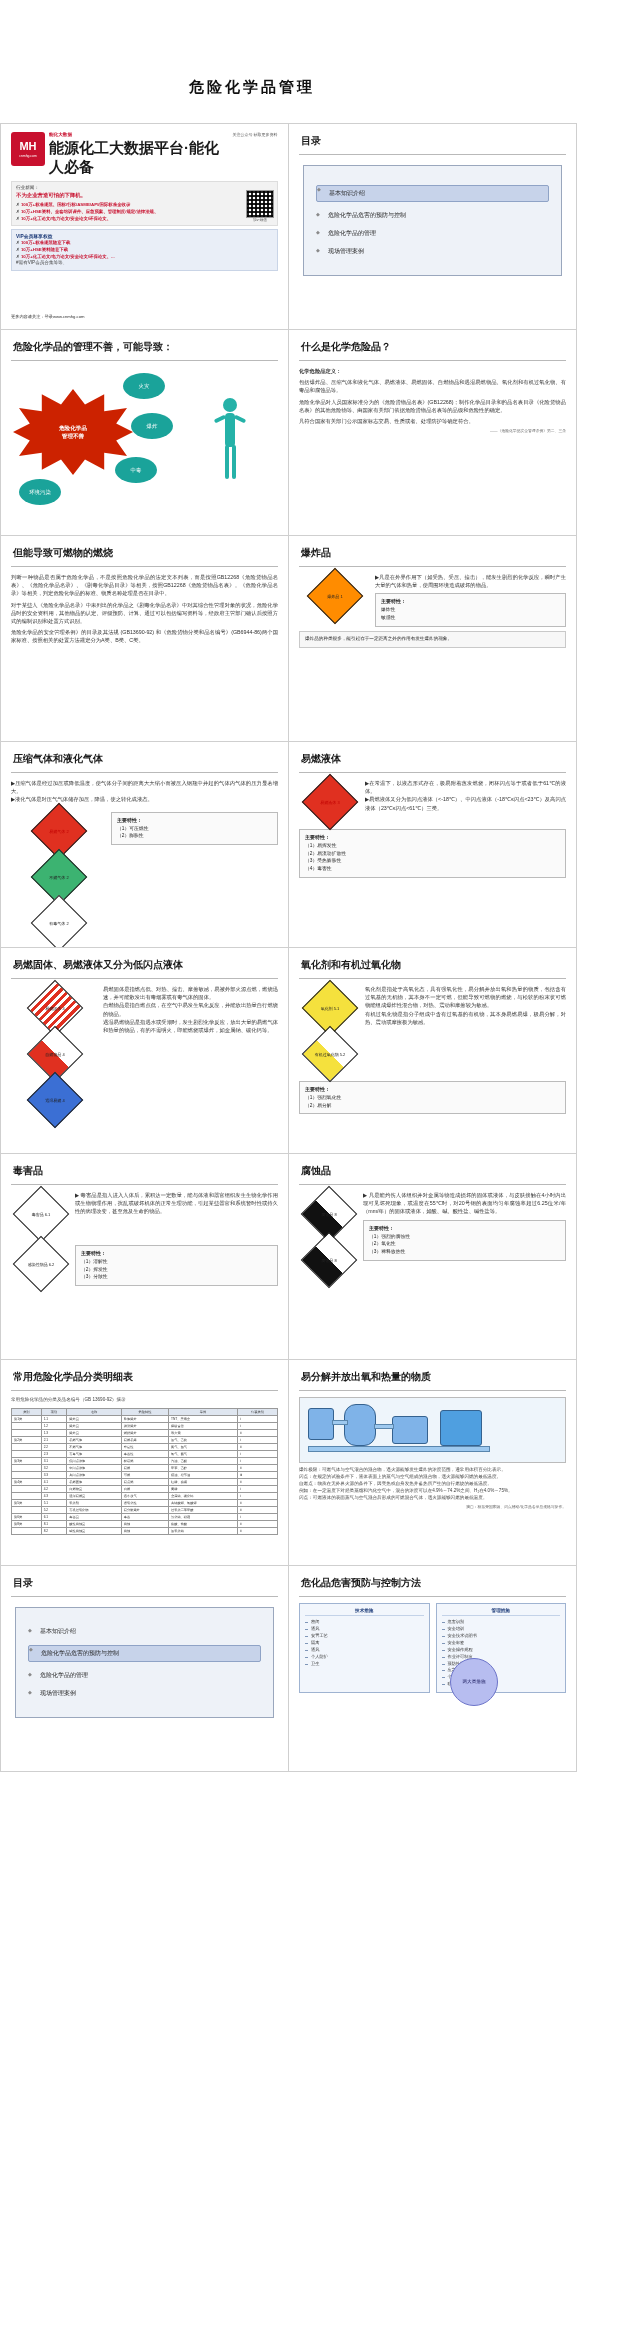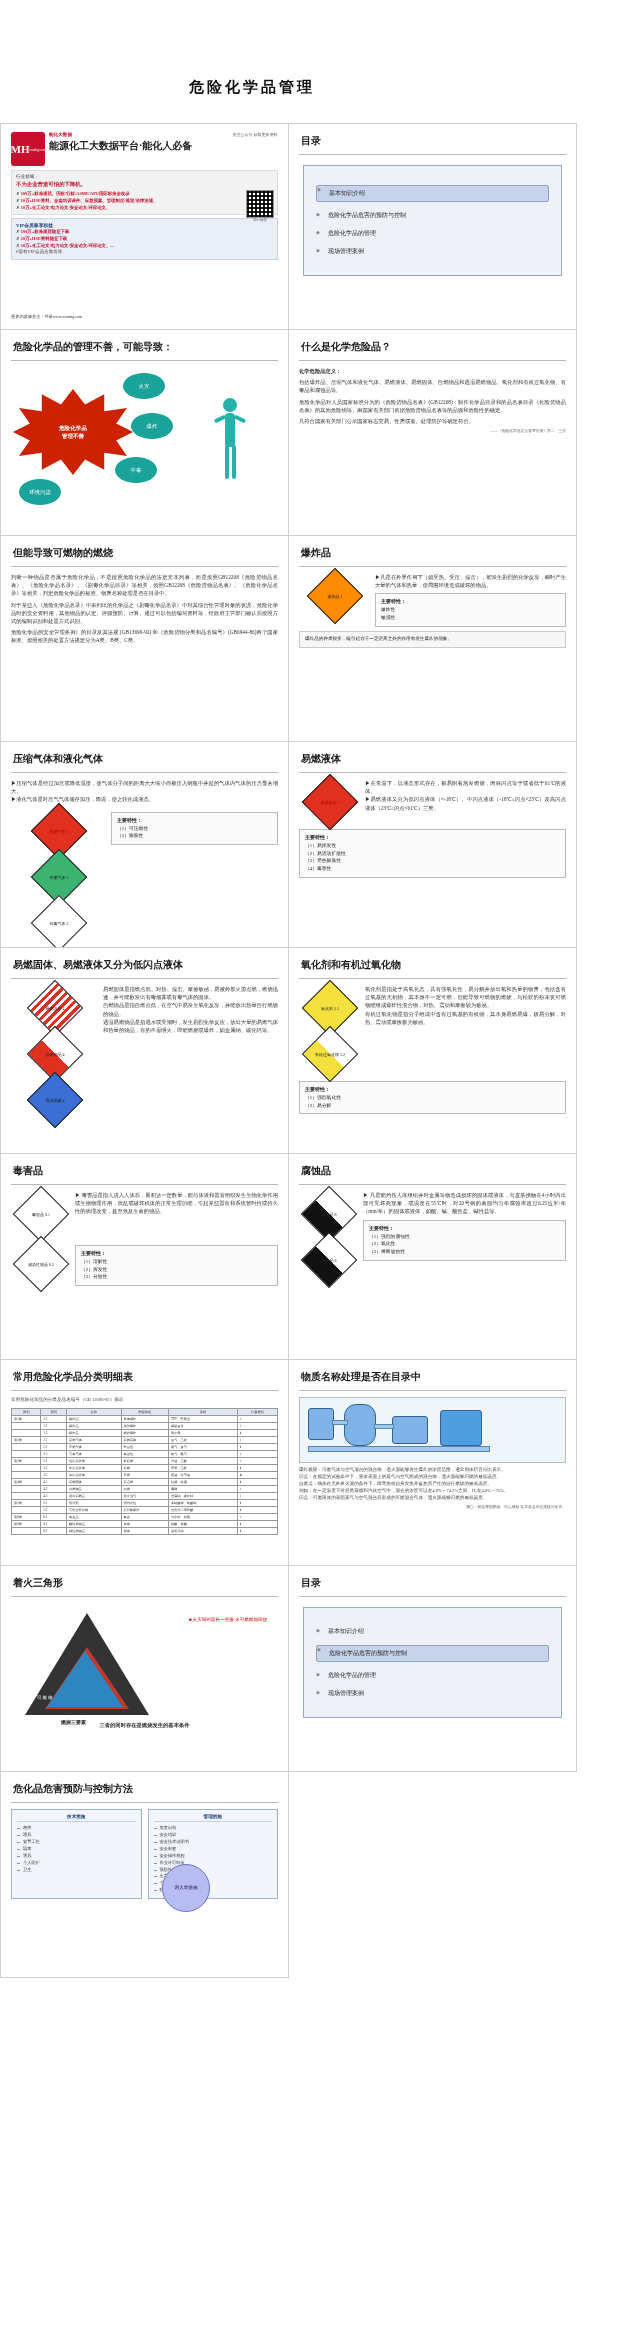--- a/index.html
+++ b/index.html
@@ -1,36 +1,36 @@
 <!DOCTYPE html>
 <html><head>
 <meta charset="utf-8">
 <style>
   html,body{margin:0;padding:0;background:#ffffff;}
   body{width:620px;font-family:"Liberation Sans","DejaVu Sans",sans-serif;color:#222;}
-  .page{width:504px;position:relative;font-family:Liberation Serif, serif;}
+  .page{width:504px;position:relative;}
   .doc-title{text-align:center;font-size:15px;font-weight:bold;letter-spacing:3px;padding:78px 0 26px 0;color:#111;}
   .grid{display:grid;grid-template-columns:1fr 1fr;gap:0;border-top:1px solid #cfcfcf;border-left:1px solid #cfcfcf;width:576px;margin:0 auto;}
   .slide{border-right:1px solid #cfcfcf;border-bottom:1px solid #cfcfcf;height:206px;padding:8px 10px;box-sizing:border-box;overflow:hidden;position:relative;background:#fff;}
   .s-title{font-size:10px;font-weight:bold;color:#1a1a1a;margin:2px 0 6px 2px;}
   .rule{height:1px;background:#b9b9b9;margin:0 0 6px 0;}
   .body-txt{font-size:5.3px;line-height:1.55;color:#333;text-align:justify;}
   .body-txt p{margin:0 0 3px 0;}
   .tiny{font-size:4.6px;line-height:1.5;color:#444;}
   .red{color:#c00000;}
   .bold{font-weight:bold;}
   
   .ad{position:relative;height:100%;}
   .ad-top{display:flex;align-items:flex-start;gap:4px;}
-  .logo-box{width:34px;height:34px;background:#c8102e;color:#fff;display:flex;flex-direction:row;align-items:center;justify-content:center;border-radius:3px;flex:0 0 auto;}
+  .logo-box{width:34px;height:34px;background:#c8102e;color:#fff;display:flex;flex-direction:column;align-items:center;justify-content:center;border-radius:3px;flex:0 0 auto;}
   .logo-box .lg{font-size:11px;font-weight:bold;line-height:1;}
   .logo-box .lt{font-size:3.4px;margin-top:2px;}
   .ad-head{flex:1;}
   .ad-head .l1{font-size:4.6px;color:#c8102e;font-weight:bold;}
-  .ad-head .l2{font-size:10px;font-weight:bold;color:#1a1a1a;margin-top:2px;}
+  .ad-head .l2{font-size:15px;font-weight:bold;color:#1a1a1a;margin-top:2px;}
   .ad-side{width:46px;font-size:4px;color:#555;text-align:center;line-height:1.3;}
   .ad-bar{margin-top:4px;background:#f2f2f2;border:1px solid #ddd;padding:3px 4px;}
   .ad-bar .hd{font-size:4.6px;color:#333;}
   .ad-bar .hl{font-size:5.4px;color:#c8102e;font-weight:bold;margin:2px 0;}
   .ad-li{font-size:4.4px;color:#333;line-height:1.6;}
   .ad-li b{color:#c8102e;}
   .ad-vip{margin-top:3px;background:#e9eef7;border:1px solid #c9d4e6;padding:3px 4px;}
   .ad-vip .vt{font-size:4.8px;font-weight:bold;color:#1f3d7a;}
   .ad-foot{position:absolute;left:0;right:0;bottom:2px;font-size:4.2px;color:#333;}
   .qr{position:absolute;right:4px;top:58px;width:26px;height:26px;background:repeating-linear-gradient(0deg,#222 0 2px,#fff 2px 4px),repeating-linear-gradient(90deg,#222 0 2px,#fff 2px 4px);background-blend-mode:multiply;border:1px solid #999;}
@@ -529,53 +529,39 @@
               <td>碱性腐蚀品</td>
               <td>腐蚀</td>
               <td>氢氧化钠</td>
               <td>Ⅱ</td>
             </tr>
           </tbody>
       </table>
     </div>
 
     <div class="slide">
-      <div class="s-title">物质名称处理是否在目录中</div>
+      <div class="s-title">易分解并放出氧和热量的物质</div>
       <div class="rule"></div>
       <div class="eq">
         <div class="tank" style="left:8px;top:10px;width:24px;height:30px;border-radius:3px;"></div>
         <div class="tank" style="left:44px;top:6px;width:30px;height:40px;border-radius:12px;"></div>
         <div class="tank" style="left:92px;top:18px;width:34px;height:26px;border-radius:3px;"></div>
         <div class="tank" style="left:140px;top:12px;width:40px;height:34px;border-radius:3px;background:#4f9fe0;"></div>
         <div class="pipe" style="left:8px;top:48px;width:180px;height:4px;"></div>
         <div class="pipe" style="left:32px;top:22px;width:14px;height:3px;"></div>
         <div class="pipe" style="left:74px;top:26px;width:18px;height:3px;"></div>
       </div>
       <div class="tiny">爆炸极限：可燃气体与空气混合的混合物，遇火源能够发生爆炸的浓度范围，通常用体积百分比表示。</div>
       <div class="tiny">闪点：在规定的试验条件下，液体表面上的蒸气与空气组成的混合物，遇火源能够闪燃的最低温度。</div>
       <div class="tiny">自燃点：物质在无外界火源的条件下，因受热或自身发热并蓄热所产生的自行燃烧的最低温度。</div>
       <div class="tiny">例如：在一定温度下对烃类蒸馏和汽化空气中，混合的浓度可以在4.9%～74.2%之间、H₂在4.0%～75%。</div>
       <div class="tiny">闪点：可燃液体的表面蒸气与空气混合后形成的可燃混合气体，遇火源能够闪燃的最低温度。</div>
       <div class="credit">摘自：杨振荣国家级、闪点辅助/化学品名录总规格与操作。</div>
     </div>
 
-    <div class="slide">
-      <div class="s-title">着火三角形</div>
-      <div class="rule"></div>
-      <div class="tri-wrap">
-        <div class="tri"></div>
-        <div class="tri-in"></div>
-        <div class="tri-in2"></div>
-        <div class="tri-lbl" style="left:26px;top:92px;color:#fff;">可 燃 物</div>
-        <div class="tri-note">★火灾同时延长一些服
-火可燃燃加同烧</div>
-        <div style="position:absolute;left:50px;top:116px;font-size:5px;font-weight:bold;">燃烧三要素</div>
-      </div>
-      <div class="body-txt" style="text-align:center;font-weight:bold;">三者的同时存在是燃烧发生的基本条件</div>
-    </div>
 
     <div class="slide">
       <div class="s-title">目录</div>
       <div class="rule"></div>
       <div class="toc-box">
         <div class="toc-item">基本知识介绍</div>
         <div class="toc-item active">危险化学品危害的预防与控制</div>
         <div class="toc-item">危险化学品的管理</div>
         <div class="toc-item">现场管理案例</div>
       </div>

